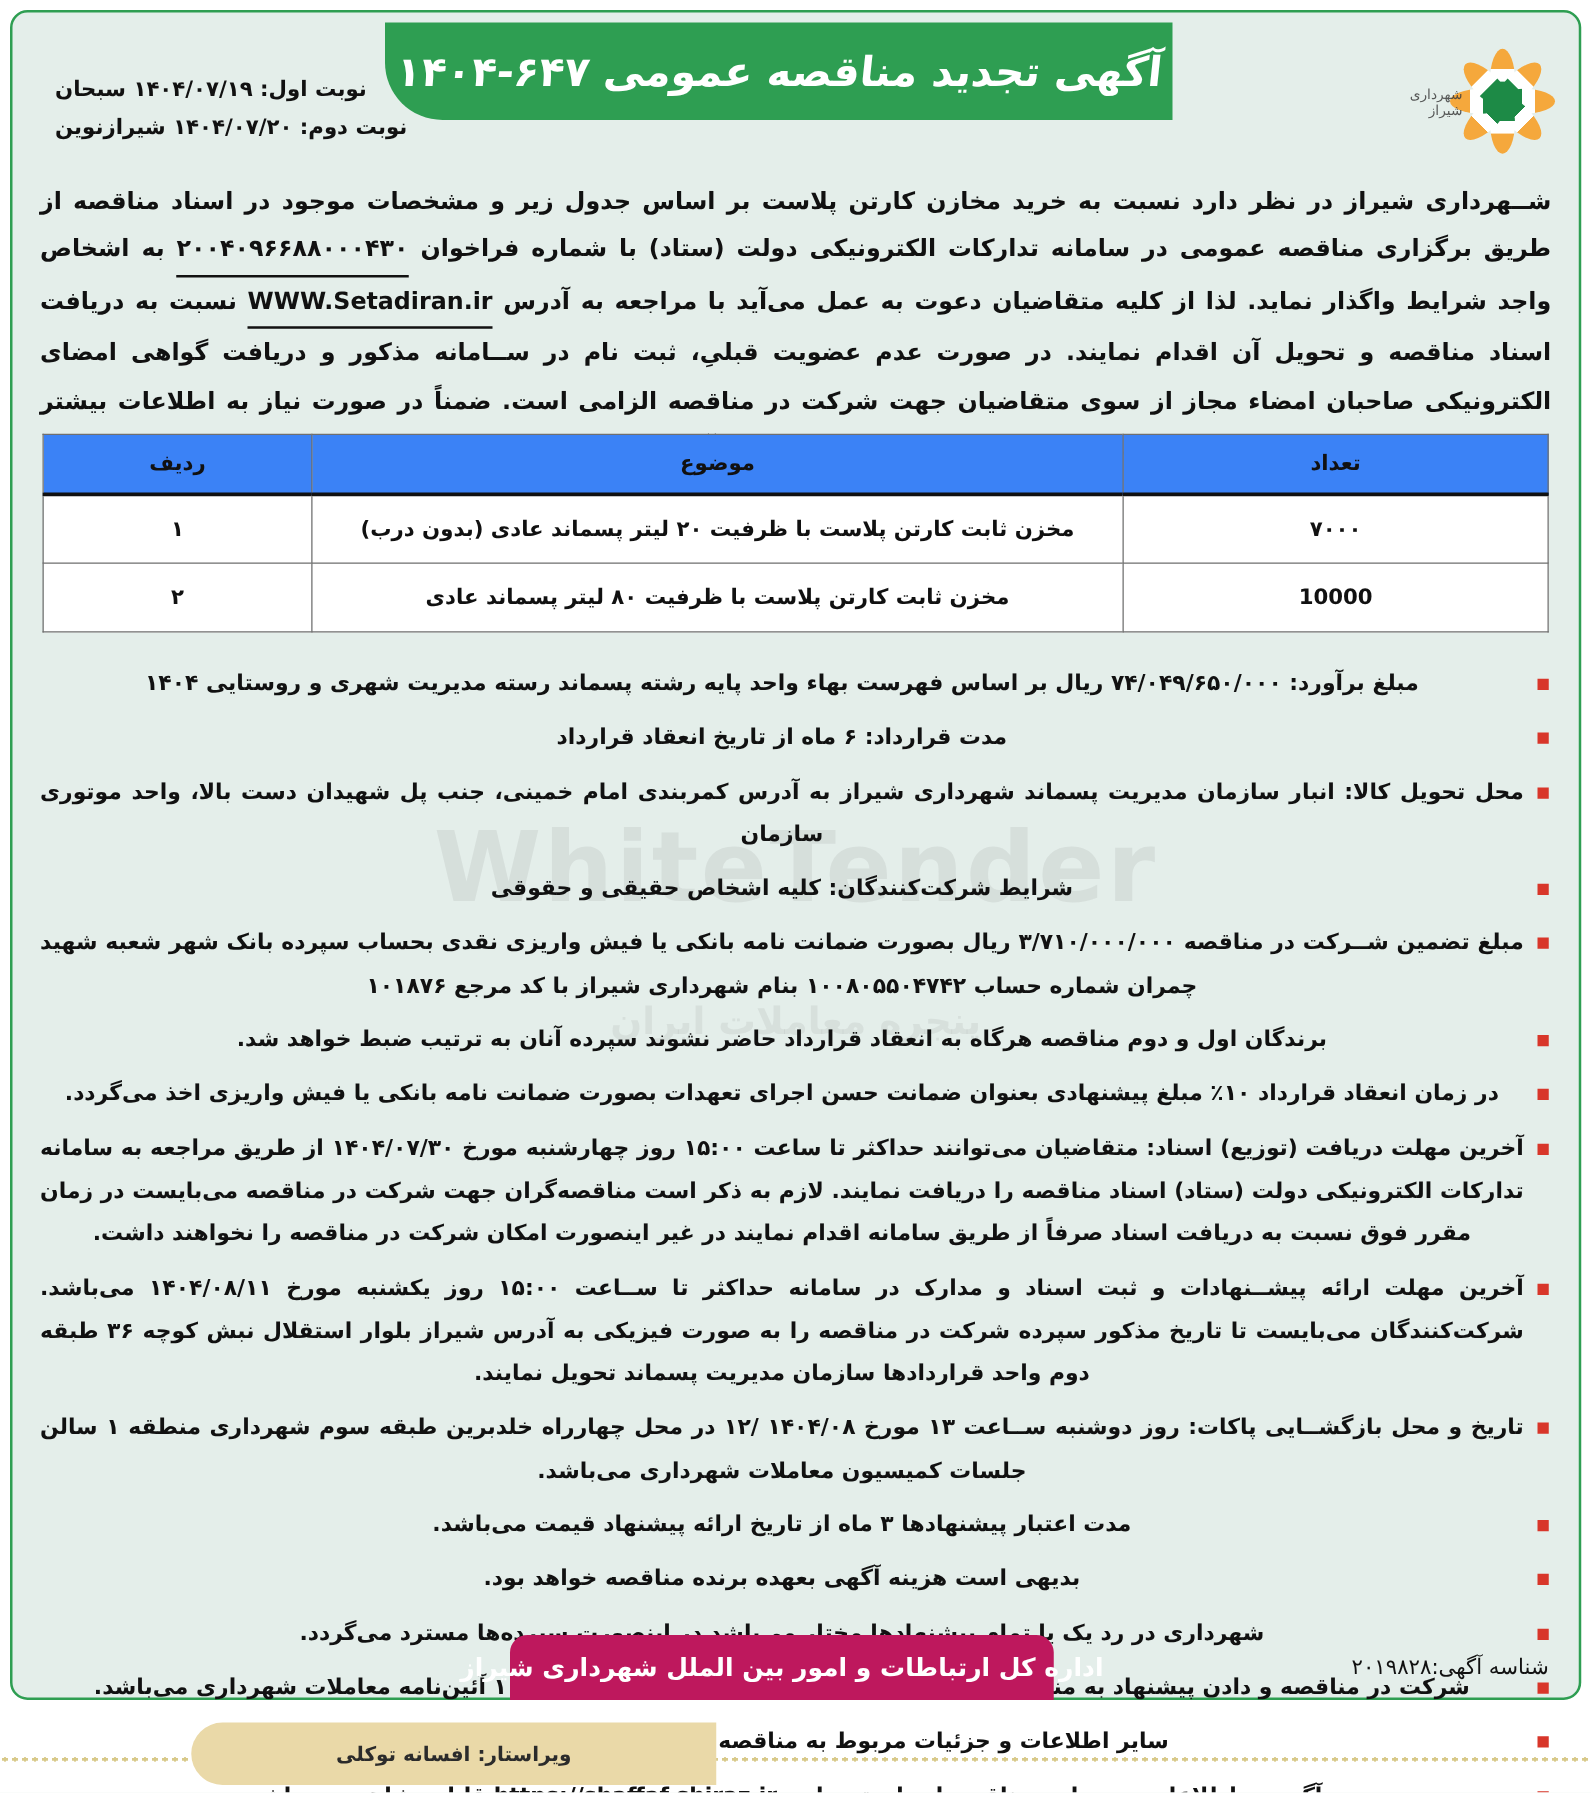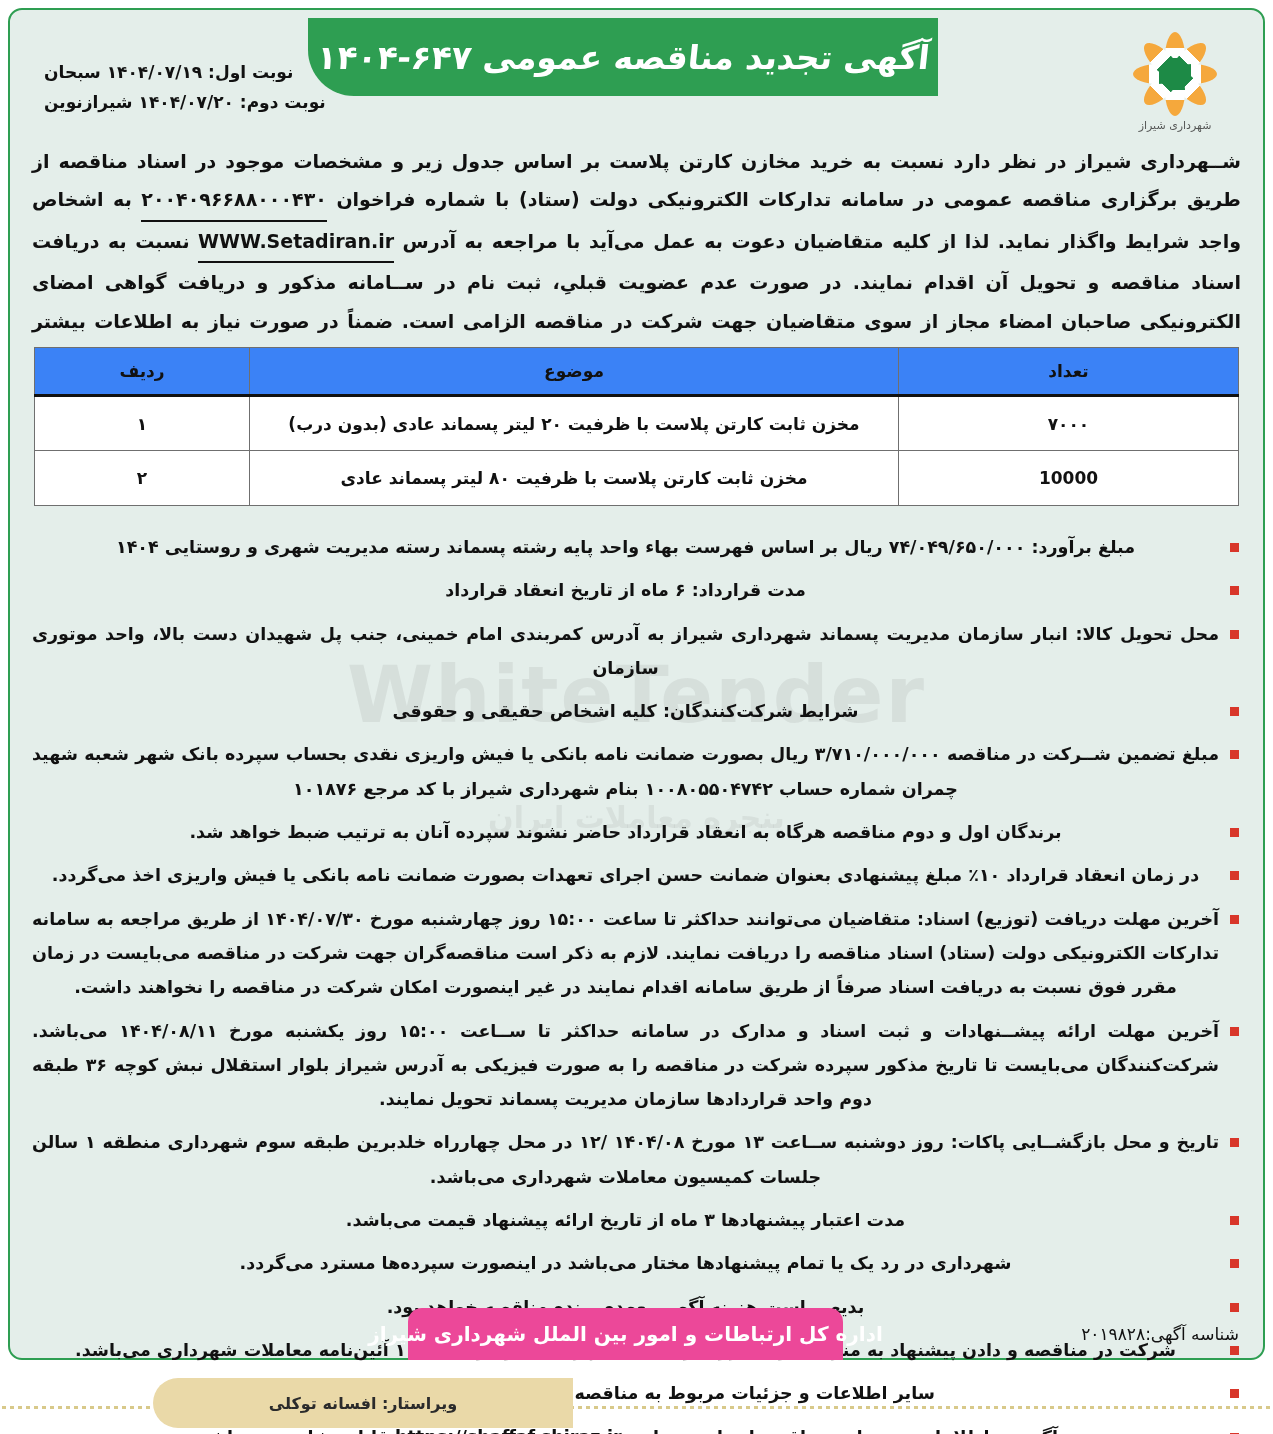--- a/index.html
+++ b/index.html
@@ -33,21 +33,21 @@
   }
 
   
   .logo-wrap {
     position: absolute;
     top: 12px;
     right: 28px;
     width: 120px;
     height: 118px;
     display: flex;
-    flex-direction: column;
+    flex-direction: row;
     align-items: center;
     justify-content: center;
   }
   .flower {
     position: relative;
     width: 86px;
     height: 86px;
   }
   .flower .petal {
     position: absolute;
@@ -185,21 +185,21 @@
   }
   .bullet.center { text-align: center; text-align-last: center; }
 
   
   .bottom-tab {
     position: absolute;
     bottom: -2px;
     right: 420px;
     width: 435px;
     height: 52px;
-    background: #ec4899;
+    background: #be185d;
     border-radius: 14px 14px 0 0;
     display: flex;
     align-items: center;
     justify-content: center;
   }
   .bottom-tab-text {
     color: #ffffff;
     font-size: 20px;
     font-weight: bold;
     letter-spacing: -0.5px;
@@ -356,22 +356,22 @@
       <div class="bullet center">مدت قرارداد:  ۶ ماه از تاریخ انعقاد قرارداد</div>
       <div class="bullet">محل تحویل کالا: انبار سازمان مدیریت پسماند شهرداری شیراز به آدرس کمربندی امام خمینی، جنب پل شهیدان دست بالا، واحد موتوری سازمان</div>
       <div class="bullet center">شرایط شرکت‌کنندگان: کلیه اشخاص حقیقی و حقوقی</div>
       <div class="bullet">مبلغ تضمین شــرکت در مناقصه ۳/۷۱۰/۰۰۰/۰۰۰ ریال بصورت ضمانت نامه بانکی یا فیش واریزی نقدی بحساب سپرده بانک شهر شعبه شهید چمران شماره حساب ۱۰۰۸۰۵۵۰۴۷۴۲ بنام شهرداری شیراز با کد مرجع ۱۰۱۸۷۶</div>
       <div class="bullet center">برندگان اول و دوم مناقصه هرگاه به انعقاد قرارداد حاضر نشوند سپرده آنان به ترتیب ضبط خواهد شد.</div>
       <div class="bullet center">در زمان انعقاد قرارداد ۱۰٪ مبلغ پیشنهادی بعنوان ضمانت حسن اجرای تعهدات بصورت ضمانت نامه بانکی یا فیش واریزی اخذ می‌گردد.</div>
       <div class="bullet">آخرین مهلت دریافت (توزیع) اسناد: متقاضیان می‌توانند حداکثر تا ساعت ۱۵:۰۰ روز چهارشنبه مورخ ۱۴۰۴/۰۷/۳۰ از طریق مراجعه به سامانه تدارکات الکترونیکی دولت (ستاد) اسناد مناقصه را دریافت نمایند. لازم به ذکر است مناقصه‌گران جهت شرکت در مناقصه می‌بایست در زمان مقرر فوق نسبت به دریافت اسناد صرفاً از طریق سامانه اقدام نمایند در غیر اینصورت امکان شرکت در مناقصه را نخواهند داشت.</div>
       <div class="bullet">آخرین مهلت ارائه پیشــنهادات و ثبت اسناد و مدارک در سامانه حداکثر تا ســاعت ۱۵:۰۰ روز یکشنبه مورخ ۱۴۰۴/۰۸/۱۱ می‌باشد. شرکت‌کنندگان می‌بایست تا تاریخ مذکور سپرده شرکت در مناقصه را به صورت فیزیکی به آدرس شیراز بلوار استقلال نبش کوچه ۳۶ طبقه دوم واحد قراردادها سازمان مدیریت پسماند تحویل نمایند.</div>
       <div class="bullet">تاریخ و محل بازگشــایی پاکات: روز دوشنبه ســاعت ۱۳ مورخ ۱۴۰۴/۰۸ /۱۲ در محل چهارراه خلدبرین طبقه سوم شهرداری منطقه ۱ سالن جلسات کمیسیون معاملات شهرداری می‌باشد.</div>
       <div class="bullet center">مدت اعتبار پیشنهادها ۳ ماه از تاریخ ارائه پیشنهاد قیمت می‌باشد.</div>
+      <div class="bullet center">بدیهی است هزینه آگهی بعهده برنده مناقصه خواهد بود.</div>
       <div class="bullet center">شهرداری در رد یک یا تمام پیشنهادها مختار می‌باشد در اینصورت سپرده‌ها مسترد می‌گردد.</div>
-      <div class="bullet center">بدیهی است هزینه آگهی بعهده برنده مناقصه خواهد بود.</div>
       <div class="bullet center">شرکت در مناقصه و دادن پیشنهاد به منزله قبول شروط و تکالیف شهرداری موضوع ماده ۱۰ آئین‌نامه معاملات شهرداری می‌باشد.</div>
       <div class="bullet center">سایر اطلاعات و جزئیات مربوط به مناقصه در اسناد مناقصه مندرج است.</div>
       <div class="bullet center">آگهی و اطلاعات مربوط به مناقصه از طریق سایت https://shaffaf.shiraz.ir قابل مشاهده می‌باشد.</div>
 
     </div>
 
     <div class="ann-id">شناسه آگهی:۲۰۱۹۸۲۸</div>
 
     <div class="bottom-tab">
       <span class="bottom-tab-text">اداره کل ارتباطات و امور بین الملل شهرداری شیراز</span>

